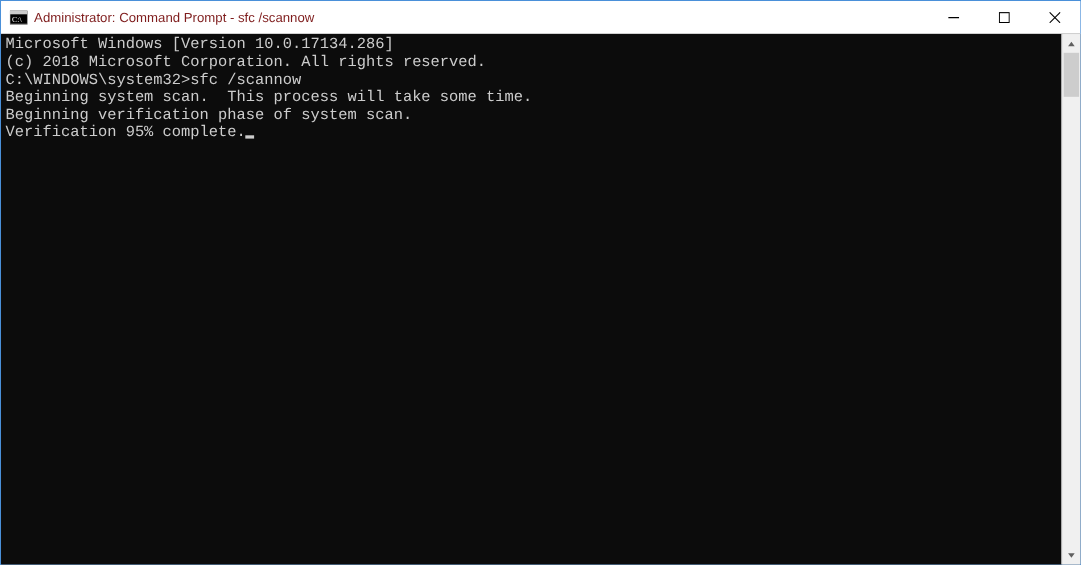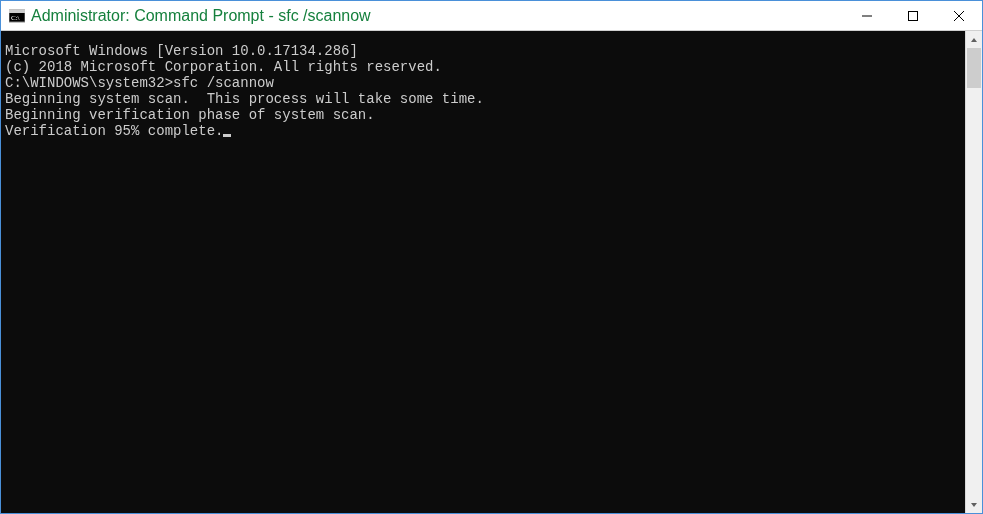--- a/index.html
+++ b/index.html
@@ -1,26 +1,26 @@
 <!DOCTYPE html>
 <html><head>
 <meta charset="utf-8">
 <style>
   * { box-sizing: border-box; margin: 0; padding: 0; }
   html, body { width: 983px; height: 514px; font-family: "Segoe UI", Tahoma, sans-serif; overflow: hidden; background: #fff; }
   .window { width: 983px; height: 514px; display: flex; flex-direction: column; border: 1px solid #4a90d9; background: #fff; }
   .titlebar { height: 30px; background: #fff; display: flex; align-items: center; border-bottom: 1px solid #d0d0d0; }
   .app-icon { width: 16px; height: 16px; margin: 0 6px 0 8px; display: flex; align-items: center; justify-content: center; }
   .app-icon svg { display: block; }
-  .title-text { font-size: 16px; color: #15803d; flex: 0 0 auto; }
+  .title-text { font-size: 12px; color: #7f1d1d; flex: 0 0 auto; }
   .title-spacer { flex: 1; }
   .win-controls { display: flex; height: 100%; }
   .win-btn { width: 46px; display: flex; align-items: center; justify-content: center; color: #000; font-size: 10px; }
   .client { flex: 1; display: flex; background: #0c0c0c; min-height: 0; }
-  .terminal { flex: 1; background: #0c0c0c; color: #cccccc; font-family: Consolas, "Courier New", monospace; font-size: 14px; line-height: 16px; padding: 12px 4px; white-space: pre; overflow: hidden; }
+  .terminal { flex: 1; background: #0c0c0c; color: #cccccc; font-family: Consolas, "Courier New", monospace; font-size: 14px; line-height: 16px; padding: 2px 4px; white-space: pre; overflow: hidden; }
   .terminal .line { display: block; }
   .cursor { display: inline-block; width: 8px; height: 3px; background: #cccccc; vertical-align: baseline; margin-left: 0; transform: translateY(2px); }
   .scrollbar { width: 17px; background: #f0f0f0; display: flex; flex-direction: column; border-left: 1px solid #d9d9d9; }
   .sb-btn { height: 17px; display: flex; align-items: center; justify-content: center; color: #606060; font-size: 9px; background: #f0f0f0; }
   .sb-track { flex: 1; background: #f0f0f0; position: relative; }
   .sb-thumb { position: absolute; left: 1px; right: 1px; top: 0; height: 40px; background: #cdcdcd; }
 </style>
 </head>
 <body>
 

